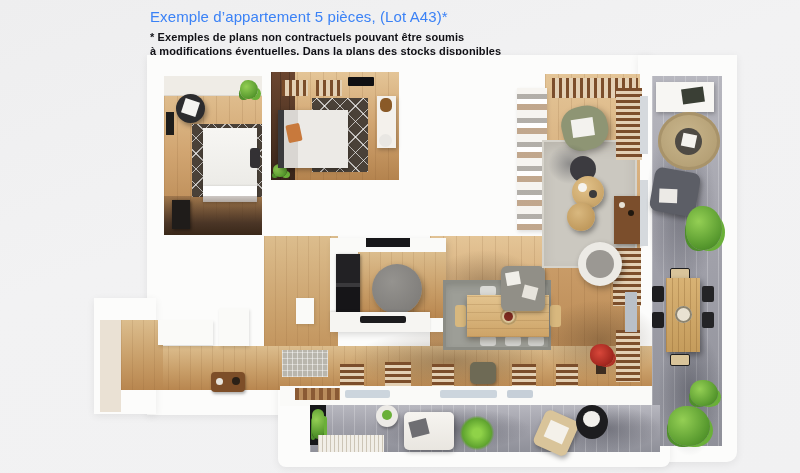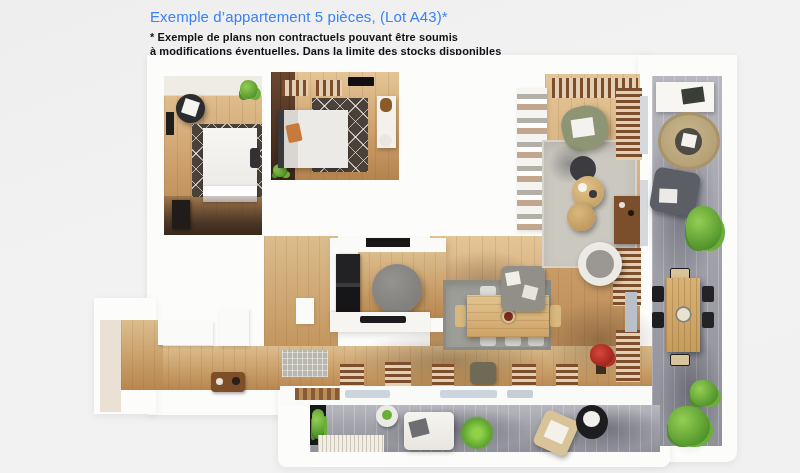--- a/index.html
+++ b/index.html
@@ -39,22 +39,22 @@
   .plant{background:radial-gradient(circle at 35% 35%,#94cf54,#57992e 68%,#3f7a20 100%);border-radius:46% 54% 52% 48%;box-shadow:6px 4px 0 -3px #6ab038,-5px 5px 0 -4px #4f8f2b;}
   .clothes{background:#f6f4f0;background-image:repeating-linear-gradient(0deg,rgba(150,104,60,.55) 0 6px,rgba(255,255,255,.95) 6px 11px,rgba(96,90,82,.45) 11px 16px,rgba(246,244,240,1) 16px 24px);}
   
   .title{font-size:15px;color:#3b82f6;letter-spacing:.1px;}
   .disc{font-size:11px;font-weight:bold;color:#111116;letter-spacing:.1px;}
 </style>
 </head>
 <body>
 
 <div class="abs title" style="left:150px;top:8px;">Exemple d’appartement 5 pièces, (Lot A43)*</div>
-<div class="abs disc" style="left:150px;top:31px;">* Exemple de plans non contractuels pouvant être soumis</div>
-<div class="abs disc" style="left:150px;top:45px;">à modifications éventuelles. Dans la limite des stocks disponibles</div>
+<div class="abs disc" style="left:150px;top:31px;">* Exemples de plans non contractuels pouvant être soumis</div>
+<div class="abs disc" style="left:150px;top:45px;">à modifications éventuelles. Dans la plans des stocks disponibles</div>
 
 <div class="abs" style="left:0;top:0;width:800px;height:473px;">
 
   <div class="abs paper" style="left:147px;top:55px;width:505px;height:360px;"></div>
   <div class="abs paper" style="left:94px;top:298px;width:62px;height:116px;"></div>
   <div class="abs paper" style="left:638px;top:55px;width:99px;height:407px;border-radius:0 0 10px 0;"></div>
   <div class="abs paper" style="left:278px;top:383px;width:392px;height:84px;border-radius:0 0 8px 8px;"></div>
 
   <div class="abs wood" style="left:164px;top:76px;width:98px;height:159px;">
     <div class="abs" style="left:0;top:0;width:98px;height:19px;background:#efece6;border-bottom:1px solid #ddd8d0;"></div>

